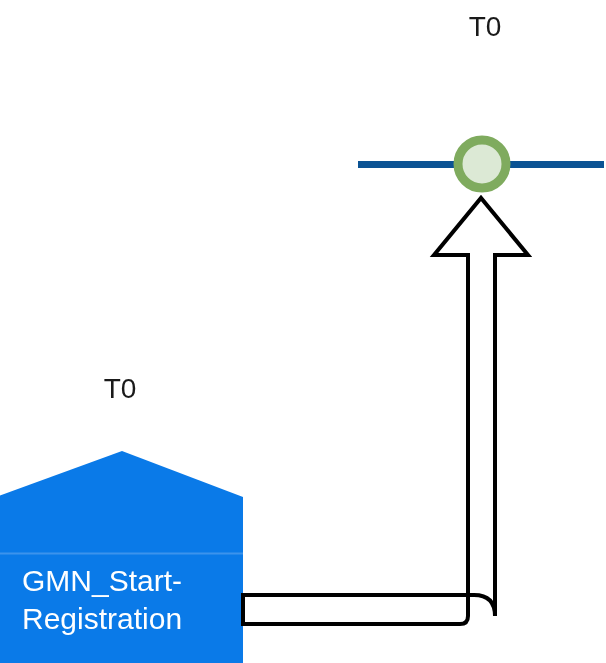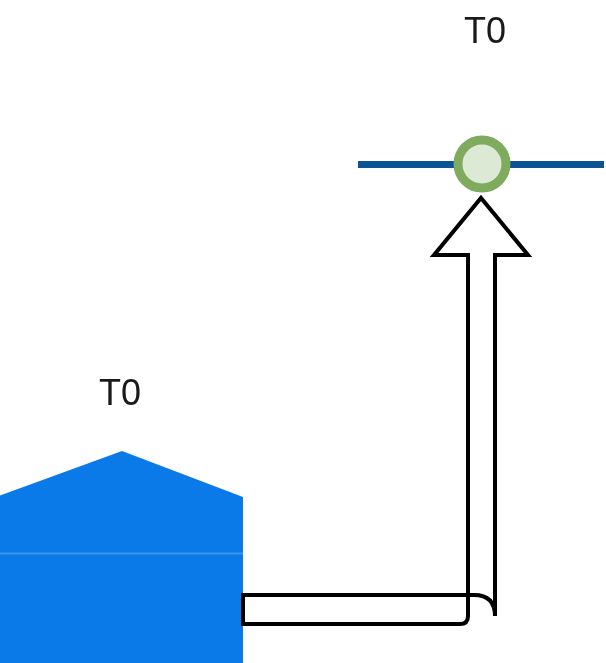--- a/index.html
+++ b/index.html
@@ -20,21 +20,21 @@
   #diagram-svg {
     position: absolute;
     left: 0;
     top: 0;
     width: 606px;
     height: 663px;
   }
   .label-text {
     position: absolute;
     font-family: "Liberation Sans", sans-serif;
-    font-size: 36px;
+    font-size: 28px;
     line-height: 1.05;
     color: #1a1a1a;
     white-space: nowrap;
     user-select: none;
   }
   #label-top-t0 {
     left: 440px;
     top: 12px;
     width: 90px;
     text-align: center;
@@ -86,14 +86,15 @@
              L 243,624
              Z" fill="#ffffff" stroke="#000000" stroke-width="4" stroke-linejoin="miter"></path>
 
     <circle cx="482" cy="164" r="24" fill="#DCE9D5" stroke="#7FAB5E" stroke-width="9"></circle>
   </svg>
 
   <div class="label-text" id="label-top-t0">T0</div>
 
   <div class="label-text" id="label-node-t0">T0</div>
 
+  <div id="node-caption">GMN_Start-Registration</div>
 
 </div>
 
 </body></html>

